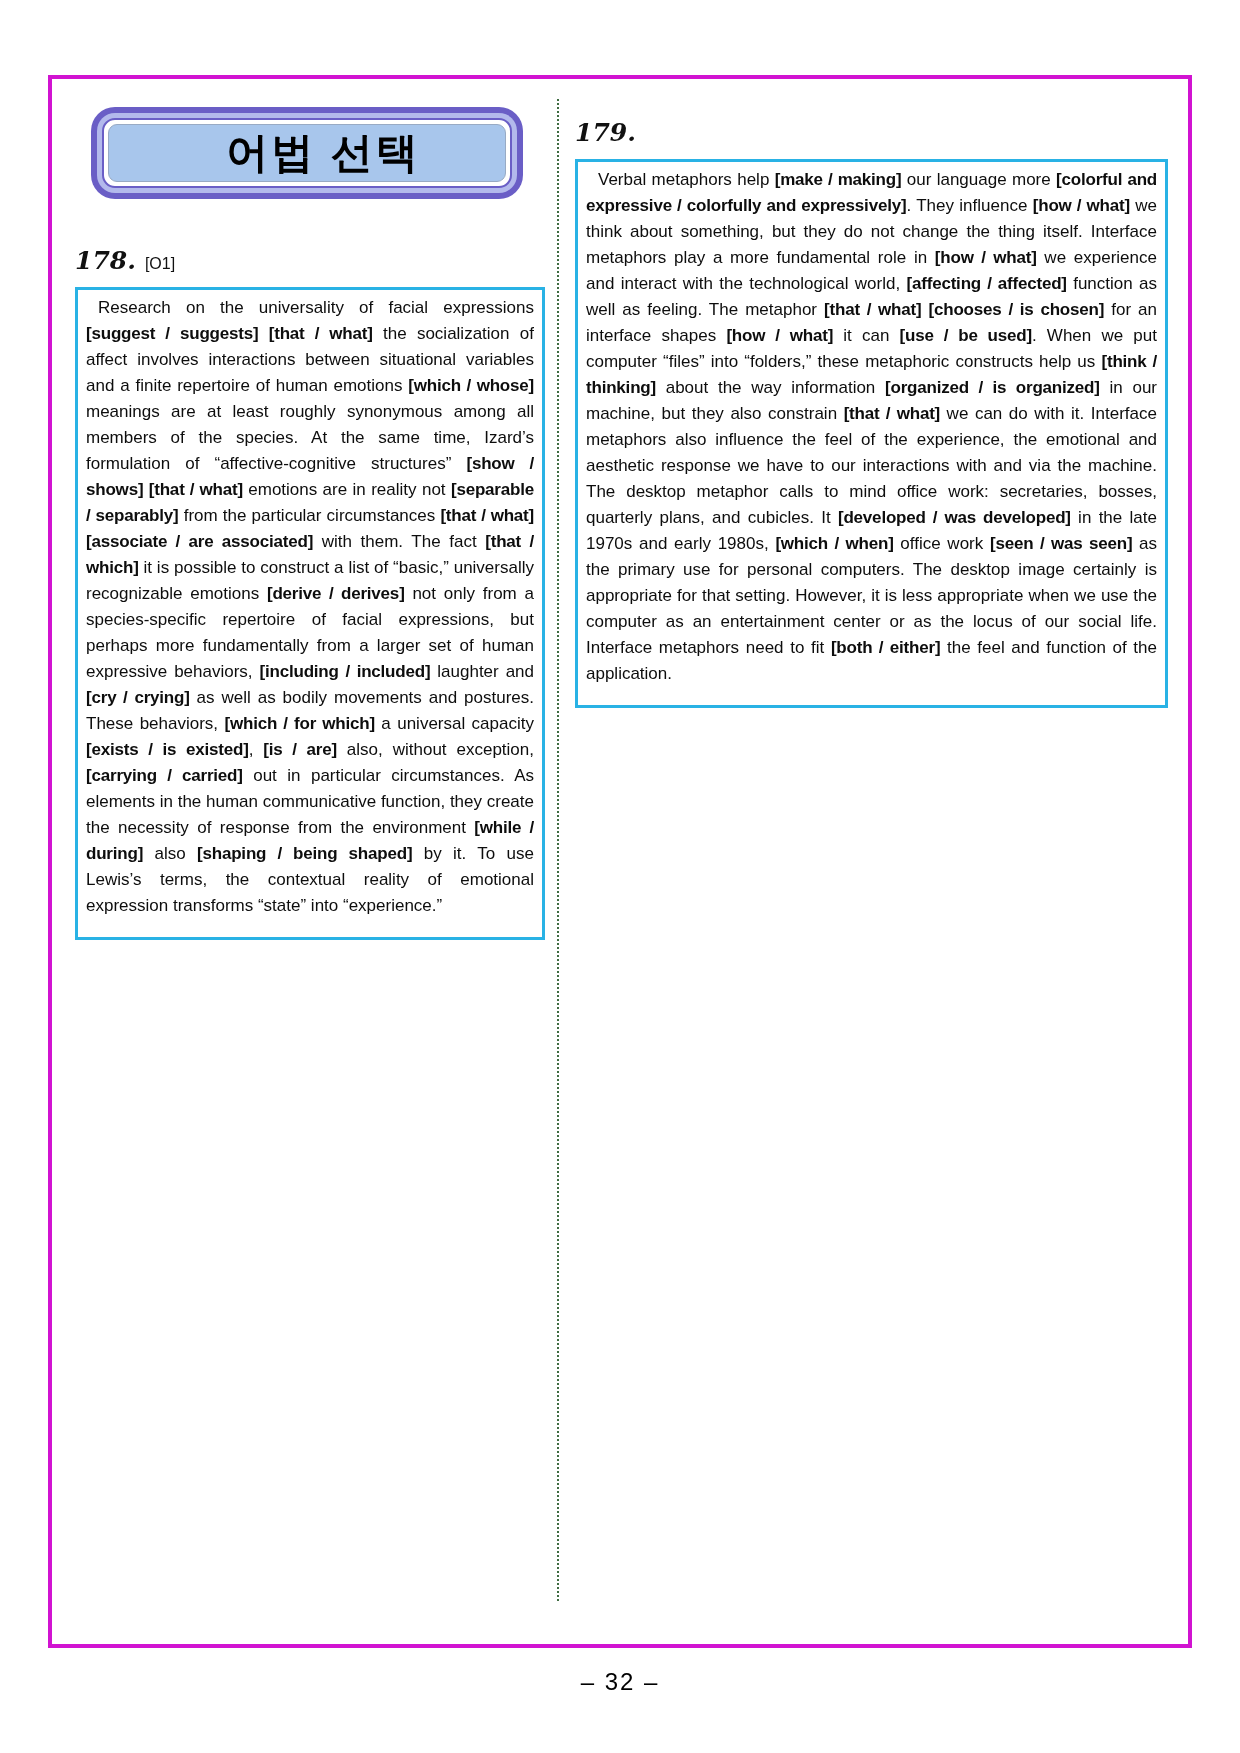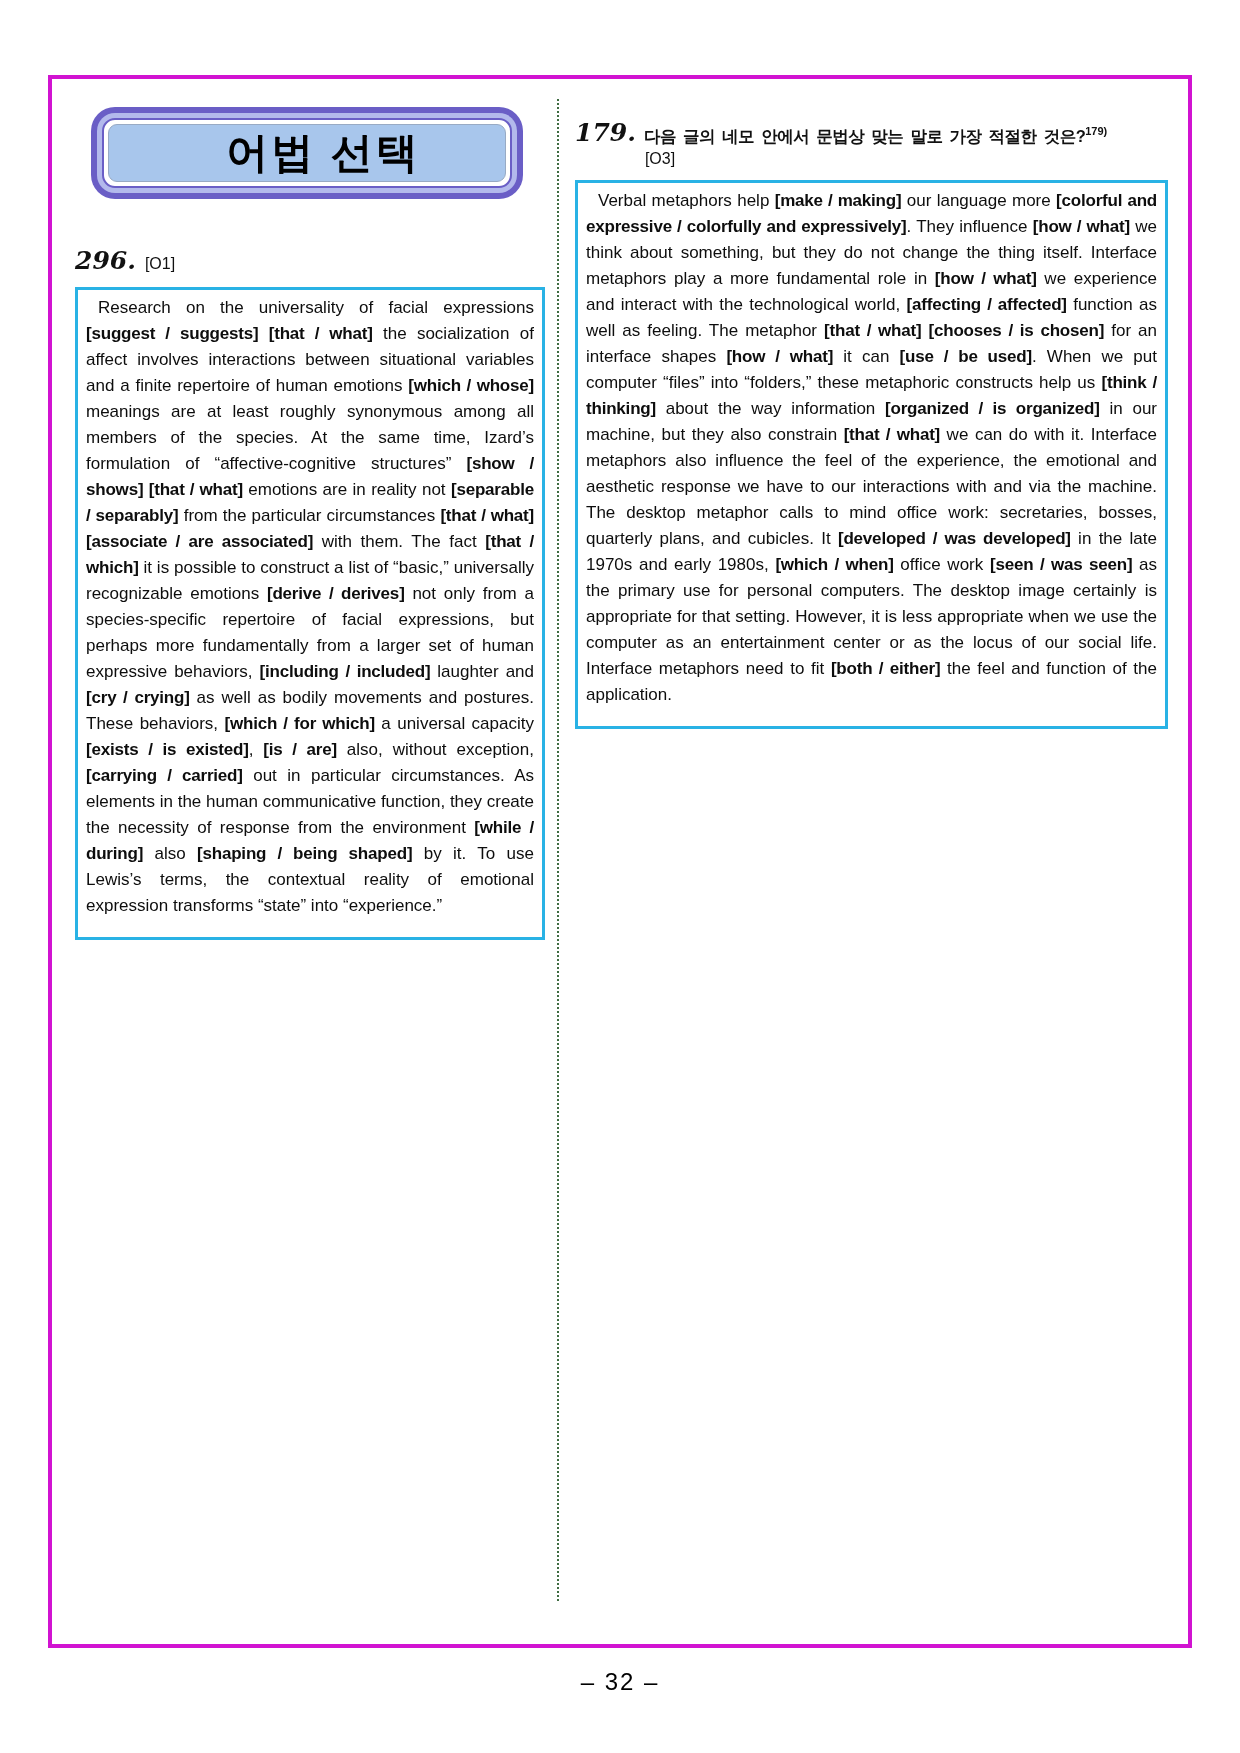--- a/index.html
+++ b/index.html
@@ -65,39 +65,35 @@
           <div class="banner-white">
             <div class="banner-fill">
               <span>어법 선택</span>
             </div>
           </div>
         </div>
       </div>
 
       <div class="question">
         <div class="q-head">
-          <span class="q-num">296.</span>
+          <span class="q-num">178.</span>
           <div class="q-body">
             <div class="q-code">[O1]</div>
           </div>
         </div>
         <div class="passage"><span>Research on the universality of facial expressions </span><b>[suggest / suggests]</b><span> </span><b>[that / what]</b><span> the socialization of affect involves interactions between situational variables and a finite repertoire of human emotions </span><b>[which / whose]</b><span> meanings are at least roughly synonymous among all members of the species. At the same time, Izard’s formulation of “affective-cognitive structures” </span><b>[show / shows]</b><span> </span><b>[that / what]</b><span> emotions are in reality not </span><b>[separable / separably]</b><span> from the particular circumstances </span><b>[that / what]</b><span> </span><b>[associate / are associated]</b><span> with them. The fact </span><b>[that / which]</b><span> it is possible to construct a list of “basic,” universally recognizable emotions  </span><b>[derive / derives]</b><span> not only from a species-specific repertoire of facial expressions, but perhaps more fundamentally from a larger set of human expressive behaviors, </span><b>[including / included]</b><span> laughter and </span><b>[cry / crying]</b><span> as well as bodily movements and postures. These behaviors, </span><b>[which / for which]</b><span> a universal capacity </span><b>[exists / is existed]</b><span>, </span><b>[is / are]</b><span> also, without exception, </span><b>[carrying / carried]</b><span> out in particular circumstances. As elements in the human communicative function, they create the necessity of response from the environment </span><b>[while / during]</b><span> also </span><b>[shaping / being shaped]</b><span> by it. To use Lewis’s terms, the contextual reality of emotional expression transforms “state” into “experience.”</span></div>
       </div>
     </div>
 
     <div class="divider"></div>
 
     <div class="col col-right">
       <div class="question">
         <div class="q-head">
           <span class="q-num">179.</span>
-          <div class="q-body">
-            <div class="q-prompt"><span>다음 글의 네모 안에서 문법상 맞는 말로 가장 적절한 것은?</span><sup class="q-sup">179)</sup></div>
-            <div class="q-code">[O3]</div>
-          </div>
         </div>
         <div class="passage"><span>Verbal metaphors help </span><b>[make / making]</b><span> our language more </span><b>[colorful and expressive / colorfully and expressively]</b><span>. They influence </span><b>[how / what]</b><span> we think about something, but they do not change the thing itself. Interface metaphors play a more fundamental role in </span><b>[how / what]</b><span> we experience and interact with the technological world, </span><b>[affecting / affected]</b><span> function as well as feeling. The metaphor </span><b>[that / what]</b><span> </span><b>[chooses / is chosen]</b><span> for an interface shapes </span><b>[how / what]</b><span> it can </span><b>[use / be used]</b><span>. When we put computer “files” into “folders,” these metaphoric constructs help us </span><b>[think / thinking]</b><span> about the way information </span><b>[organized / is organized]</b><span> in our machine, but they also constrain </span><b>[that / what]</b><span> we can do with it. Interface metaphors also influence the feel of the experience, the emotional and aesthetic response we have to our interactions with and via the machine. The desktop metaphor calls to mind office work: secretaries, bosses, quarterly plans, and cubicles. It </span><b>[developed / was developed]</b><span> in the late 1970s and early 1980s, </span><b>[which / when]</b><span> office work </span><b>[seen / was seen]</b><span> as the primary use for personal computers. The desktop image certainly is appropriate for that setting. However, it is less appropriate when we use the computer as an entertainment center or as the locus of our social life. Interface metaphors need to fit </span><b>[both / either]</b><span> the feel and function of the application.</span></div>
       </div>
     </div>
 
   </div>
 
   <div class="page-number">– 32 –</div>
 </div>
 

